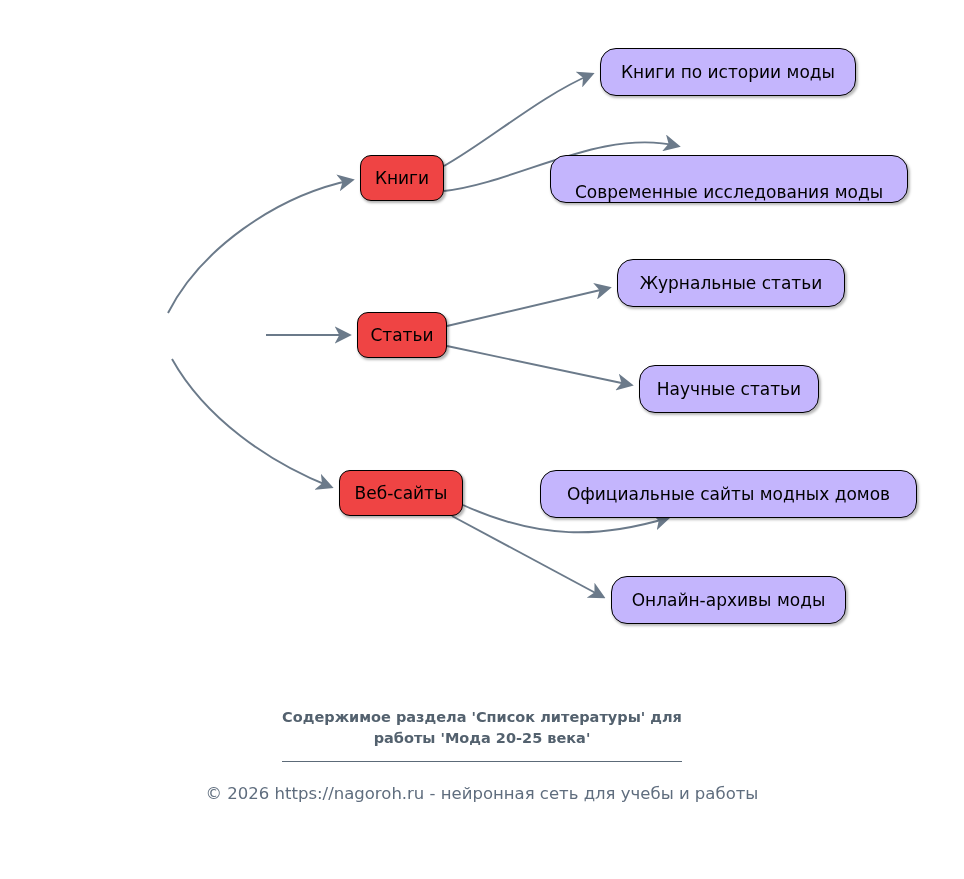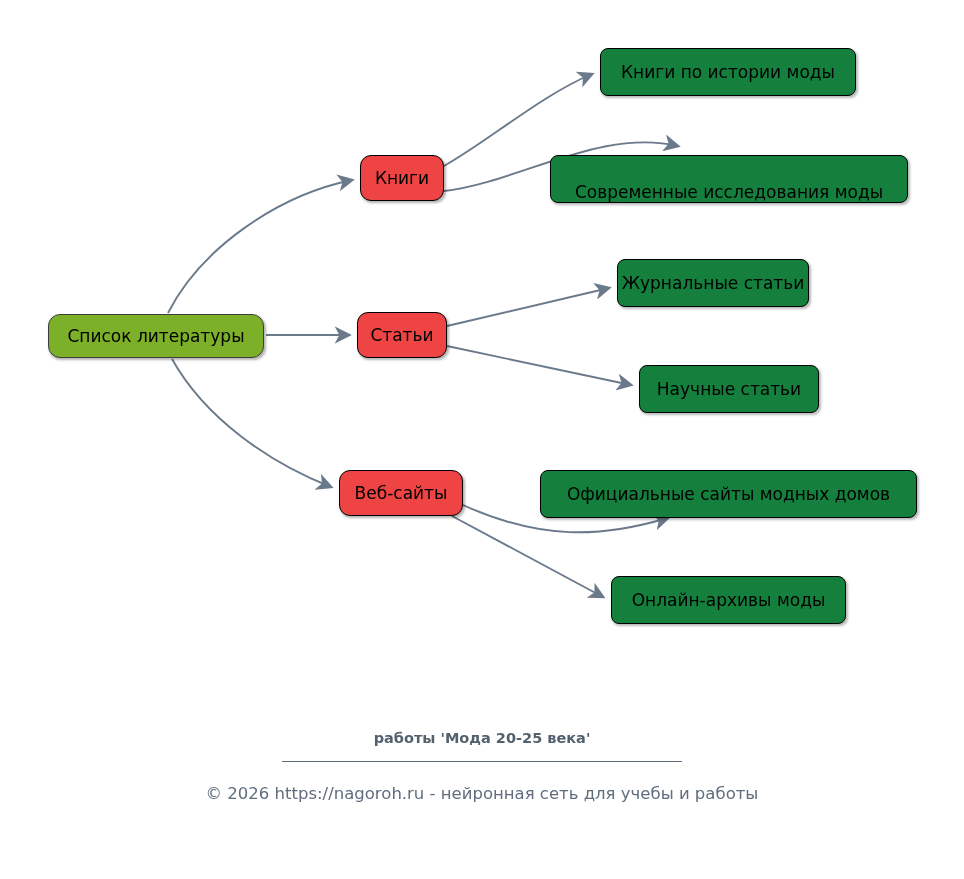--- a/index.html
+++ b/index.html
@@ -46,23 +46,23 @@
     box-shadow: 1.5px 2px 2.5px rgba(0,0,0,0.30);
   }
   .node-branch {
     background: #ef4444;
     border: 1.8px solid #000000;
     border-radius: 11px;
     font-size: 17px;
     box-shadow: 1.5px 2px 2.5px rgba(0,0,0,0.30);
   }
   .node-leaf {
-    background: #15803d;
+    background: #c4b5fd;
     border: 1.8px solid #000000;
-    border-radius: 8px;
+    border-radius: 16px;
     font-size: 17px;
     box-shadow: 1.5px 2px 2.5px rgba(0,0,0,0.28);
   }
   .caption {
     position: absolute;
     left: 0;
     width: 964px;
     text-align: center;
     color: #53616e;
     font-weight: bold;
@@ -109,54 +109,54 @@
 
     <path d="M 447 326 L 609 288" fill="none" stroke="#6b7a8a" stroke-width="1.9" marker-end="url(#arrow)"></path>
 
     <path d="M 447 346 L 631 385" fill="none" stroke="#6b7a8a" stroke-width="1.9" marker-end="url(#arrow)"></path>
 
     <path d="M 463 505 C 540 540 600 538 668 518" fill="none" stroke="#6b7a8a" stroke-width="1.9" marker-end="url(#arrow)"></path>
 
     <path d="M 452 516 L 603 597" fill="none" stroke="#6b7a8a" stroke-width="1.9" marker-end="url(#arrow)"></path>
   </svg>
 
-  <div class="node node-root" style="left:48px; top:314px; width:216px; height:44px;">
-    <span>Список литературы</span>
-  </div>
 
   <div class="node node-branch" style="left:360px; top:155px; width:84px; height:46px;">
     <span>Книги</span>
   </div>
   <div class="node node-leaf" style="left:600px; top:48px; width:256px; height:48px;">
     <span>Книги по истории моды</span>
   </div>
   <div class="node node-leaf" style="left:550px; top:155px; width:358px; height:48px;align-items:flex-end;">
     <span>Современные исследования моды</span>
   </div>
 
   <div class="node node-branch" style="left:357px; top:312px; width:90px; height:46px;">
     <span>Статьи</span>
   </div>
-  <div class="node node-leaf" style="left:617px; top:259px; width:192px; height:48px;">
+  <div class="node node-leaf" style="left:617px; top:259px; width:228px; height:48px;">
     <span>Журнальные статьи</span>
   </div>
   <div class="node node-branch" style="left:339px; top:470px; width:124px; height:46px;">
     <span>Веб-сайты</span>
   </div>
 
   <div class="node node-leaf" style="left:639px; top:365px; width:180px; height:48px;">
     <span>Научные статьи</span>
   </div>
   <div class="node node-leaf" style="left:611px; top:576px; width:235px; height:48px;">
     <span>Онлайн-архивы моды</span>
   </div>
   <div class="node node-leaf" style="left:540px; top:470px; width:377px; height:48px;">
     <span>Официальные сайты модных домов</span>
   </div>
 
+  <div class="caption" style="top:707px;">
+    <span>Содержимое раздела 'Список литературы' для</span>
+  </div>
   <div class="caption" style="top:728px;">
     <span>работы 'Мода 20-25 века'</span>
   </div>
 
   <div class="divider" style="left:282px; top:761px; width:400px;"></div>
 
   <div class="footer" style="top:784px;">
     <span>© 2026 https://nagoroh.ru - нейронная сеть для учебы и работы</span>
   </div>
 

